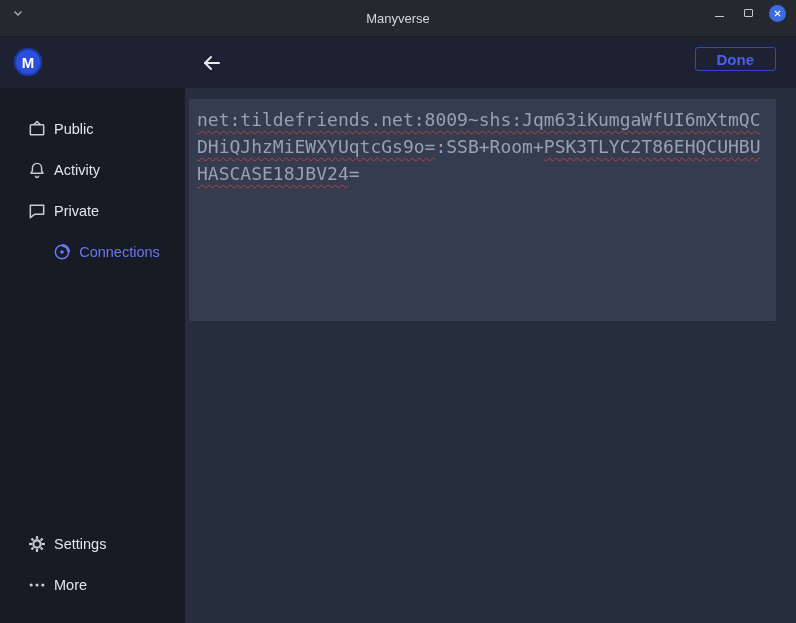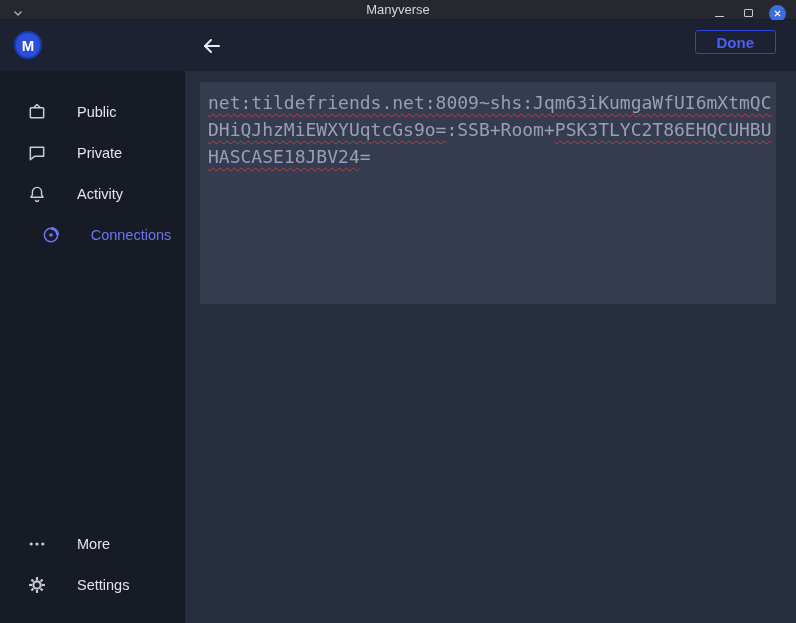--- a/index.html
+++ b/index.html
@@ -8,50 +8,50 @@
     --selected_item:#6b76f2;
     --logo_blue:#2b4fd8;
     --misspelled_red:#b54040;
     --close_button_blue:#3d6be0;
   }
   *{box-sizing:border-box;margin:0;padding:0;}
   body{width:796px;height:623px;overflow:hidden;font-family:"Liberation Sans",sans-serif;background:#262d3c;}
   .window{width:796px;height:623px;display:flex;flex-direction:column;}
 
   
-  .titlebar{height:20px;background:#25282e;position:relative;flex:0 0 auto;display:flex;align-items:center;border-bottom:1px solid #1b1d22;}
+  .titlebar{height:37px;background:#25282e;position:relative;flex:0 0 auto;display:flex;align-items:center;border-bottom:1px solid #1b1d22;}
   .tb-title{position:absolute;left:0;right:0;text-align:center;font-size:13px;color:#d4d6da;}
   .tb-chevron{position:absolute;left:10px;top:5px;width:16px;height:16px;color:#aeb2ba;display:flex;align-items:center;justify-content:center;cursor:pointer;}
   .tb-controls{position:absolute;right:10px;top:0;height:26px;display:flex;align-items:center;gap:13px;}
   .tb-btn{width:16px;height:16px;display:flex;align-items:center;justify-content:center;cursor:pointer;color:#c4c7cd;}
   .min-glyph{width:9px;height:0;border-top:1.5px solid #c4c7cd;margin-top:7px;}
   .restore-glyph{width:9px;height:8px;border:1.5px solid #c4c7cd;border-radius:1px;}
   .close-btn{width:17px;height:17px;border-radius:50%;background:var(--close_button_blue);display:flex;align-items:center;justify-content:center;cursor:pointer;}
 
   
   .header{height:51px;background:#1c2231;position:relative;flex:0 0 auto;}
   .logo{position:absolute;left:14px;top:11px;width:28px;height:28px;border-radius:50%;background:var(--logo_blue);color:#fff;
         display:flex;align-items:center;justify-content:center;font-weight:bold;font-size:15px;border:2px solid #1a3bb0;}
   .back-button{position:absolute;left:198px;top:12px;width:28px;height:28px;color:#e8eaf0;display:flex;align-items:center;justify-content:center;cursor:pointer;}
   .done-button{position:absolute;right:20px;top:10px;height:24px;padding:0 21px;background:transparent;
         border:1.5px solid var(--accent_border);border-radius:3px;color:var(--accent_blue);
         font-size:15px;font-weight:600;font-family:"Liberation Sans",sans-serif;cursor:pointer;}
 
   
   .app-body{flex:1;display:flex;min-height:0;}
   .sidebar{width:185px;flex:0 0 auto;background:#171b26;display:flex;flex-direction:column;padding:20px 0 18px 0;}
-  .side-item{height:41px;display:flex;align-items:center;padding-left:27px;gap:30px;color:#e3e5ea;font-size:14.5px;cursor:pointer;}
+  .side-item{height:41px;display:flex;align-items:center;padding-left:27px;gap:7px;color:#e3e5ea;font-size:14.5px;cursor:pointer;}
   .side-item .icon{width:20px;height:20px;color:#c9cdd6;display:flex;align-items:center;justify-content:center;flex:0 0 auto;}
   .side-item.selected{color:var(--selected_item);justify-content:center;}
   .side-item.selected .icon{color:var(--selected_item);}
   .side-spacer{flex:1;}
   .icon svg{width:20px;height:20px;display:block;}
 
   .main{flex:1;background:#262d3c;min-width:0;}
-  .invite-box{margin:11px 20px 0 15px;height:222px;background:#363c4f;border-radius:2px;
+  .invite-box{margin:11px 20px 0 4px;height:222px;background:#363c4f;border-radius:2px;
         padding:7px 8px;font-family:"DejaVu Sans Mono","Liberation Mono",monospace;
         font-size:18px;line-height:27px;color:#98a0b2;overflow:hidden;cursor:text;}
   .invite-line{white-space:pre;}
   .misspelled{text-decoration-line:underline;text-decoration-style:wavy;text-decoration-color:var(--misspelled_red);
         text-decoration-thickness:1px;text-underline-offset:4px;text-decoration-skip-ink:none;}
 </style>
 </head>
 <body>
 
 <div class="window">
@@ -98,80 +98,80 @@
           <svg viewBox="0 0 24 24" fill="none" stroke="currentColor" stroke-width="1.8" stroke-linejoin="round">
               <rect x="4" y="7" width="16" height="12" rx="1"></rect>
               <path d="M8 7 L12 3 L16 7"></path>
             </svg>
         </span>
         <span class="side-label">Public</span>
       </div>
 
       <div class="side-item">
         <span class="icon">
-          <svg viewBox="0 0 24 24" fill="none" stroke="currentColor" stroke-width="1.8" stroke-linejoin="round">
-              <path d="M4 5 h16 v11 h-11 l-5 4 z"></path>
-            </svg>
-        </span>
-        <span class="side-label">Private</span>
-      </div>
-
-      <div class="side-item">
-        <span class="icon">
           <svg viewBox="0 0 24 24" fill="none" stroke="currentColor" stroke-width="1.7" stroke-linejoin="round">
               <path d="M12 4 a5.5 5.5 0 0 1 5.5 5.5 v3.5 l1.8 2.8 H4.7 l1.8 -2.8 v-3.5 A5.5 5.5 0 0 1 12 4 z"></path>
               <path d="M10 19 a2 2 0 0 0 4 0"></path>
             </svg>
         </span>
         <span class="side-label">Activity</span>
+      </div>
+
+      <div class="side-item">
+        <span class="icon">
+          <svg viewBox="0 0 24 24" fill="none" stroke="currentColor" stroke-width="1.8" stroke-linejoin="round">
+              <path d="M4 5 h16 v11 h-11 l-5 4 z"></path>
+            </svg>
+        </span>
+        <span class="side-label">Private</span>
       </div>
 
       <div class="side-item selected">
         <span class="icon">
           <svg viewBox="0 0 24 24" fill="none" stroke="currentColor" stroke-width="1.8">
               <circle cx="12" cy="12" r="8"></circle>
               <path d="M12 4 a8 8 0 0 1 8 8" stroke-width="3.4"></path>
               <circle cx="12" cy="12" r="2.2" fill="currentColor" stroke="none"></circle>
             </svg>
         </span>
         <span class="side-label">Connections</span>
       </div>
 
       <div class="side-spacer"></div>
-
-      <div class="side-item">
-        <span class="icon">
-          <svg viewBox="0 0 24 24" fill="currentColor" stroke="none">
-              <circle cx="5" cy="12" r="1.9"></circle>
-              <circle cx="12" cy="12" r="1.9"></circle>
-              <circle cx="19" cy="12" r="1.9"></circle>
-            </svg>
-        </span>
-        <span class="side-label">More</span>
-      </div>
 
       <div class="side-item">
         <span class="icon">
           <svg viewBox="0 0 24 24" fill="none" stroke="currentColor">
               <g stroke-width="2.6">
                 <line x1="12" y1="2.5" x2="12" y2="6"></line>
                 <line x1="12" y1="18" x2="12" y2="21.5"></line>
                 <line x1="2.5" y1="12" x2="6" y2="12"></line>
                 <line x1="18" y1="12" x2="21.5" y2="12"></line>
                 <line x1="5.3" y1="5.3" x2="7.7" y2="7.7"></line>
                 <line x1="16.3" y1="16.3" x2="18.7" y2="18.7"></line>
                 <line x1="5.3" y1="18.7" x2="7.7" y2="16.3"></line>
                 <line x1="16.3" y1="7.7" x2="18.7" y2="5.3"></line>
               </g>
               <circle cx="12" cy="12" r="4.4" stroke-width="2.6"></circle>
             </svg>
         </span>
         <span class="side-label">Settings</span>
       </div>
 
+      <div class="side-item">
+        <span class="icon">
+          <svg viewBox="0 0 24 24" fill="currentColor" stroke="none">
+              <circle cx="5" cy="12" r="1.9"></circle>
+              <circle cx="12" cy="12" r="1.9"></circle>
+              <circle cx="19" cy="12" r="1.9"></circle>
+            </svg>
+        </span>
+        <span class="side-label">More</span>
+      </div>
+
 
     </div>
 
     <div class="main">
       <div class="invite-box">
           <div class="invite-line"><span class="misspelled">net:tildefriends.net:8009~shs:Jqm63iKumgaWfUI6mXtmQC</span></div>
           <div class="invite-line"><span class="misspelled">DHiQJhzMiEWXYUqtcGs9o=</span><span>:SSB+Room+</span><span class="misspelled">PSK3TLYC2T86EHQCUHBU</span></div>
           <div class="invite-line"><span class="misspelled">HASCASE18JBV24</span><span>=</span></div>
         </div>
     </div>

